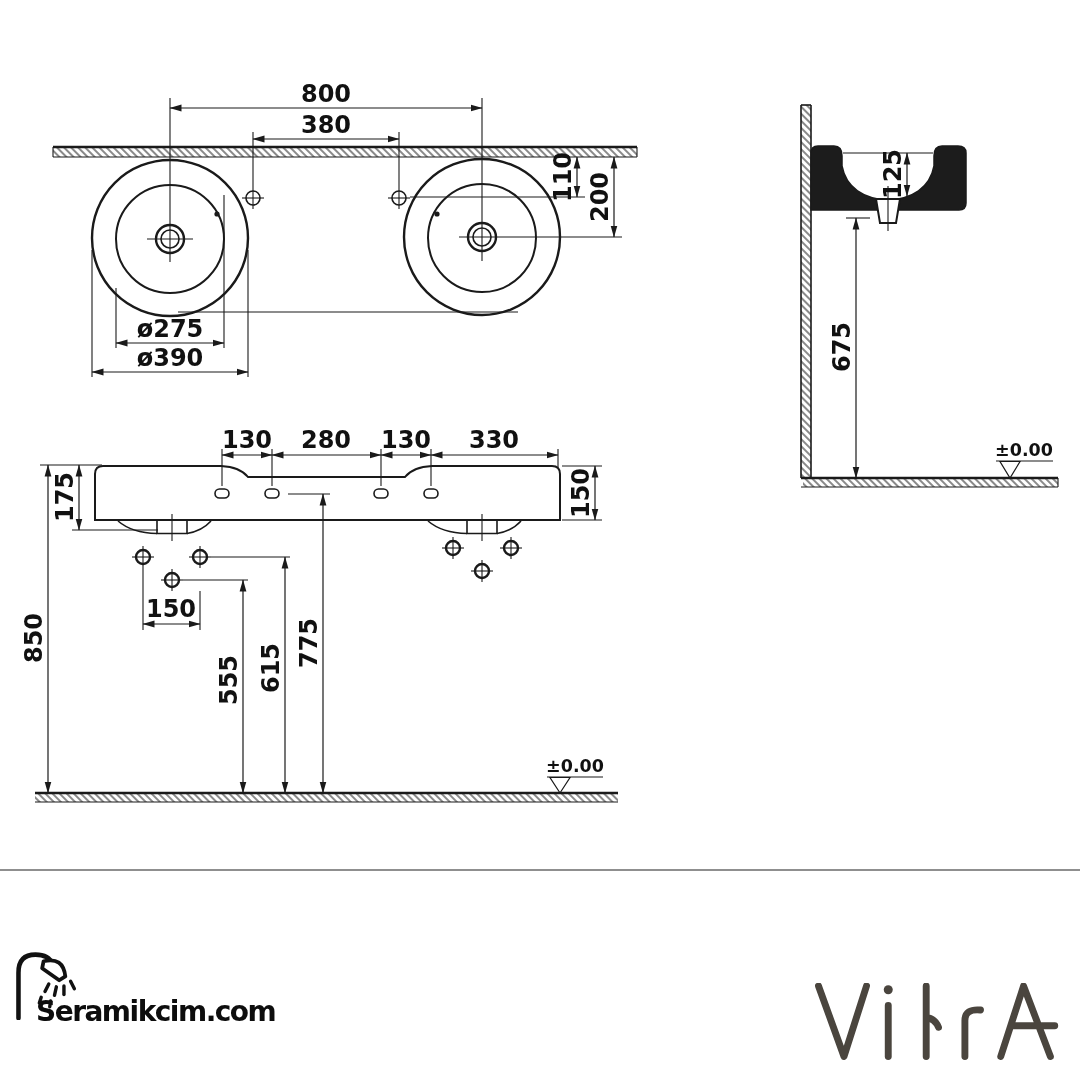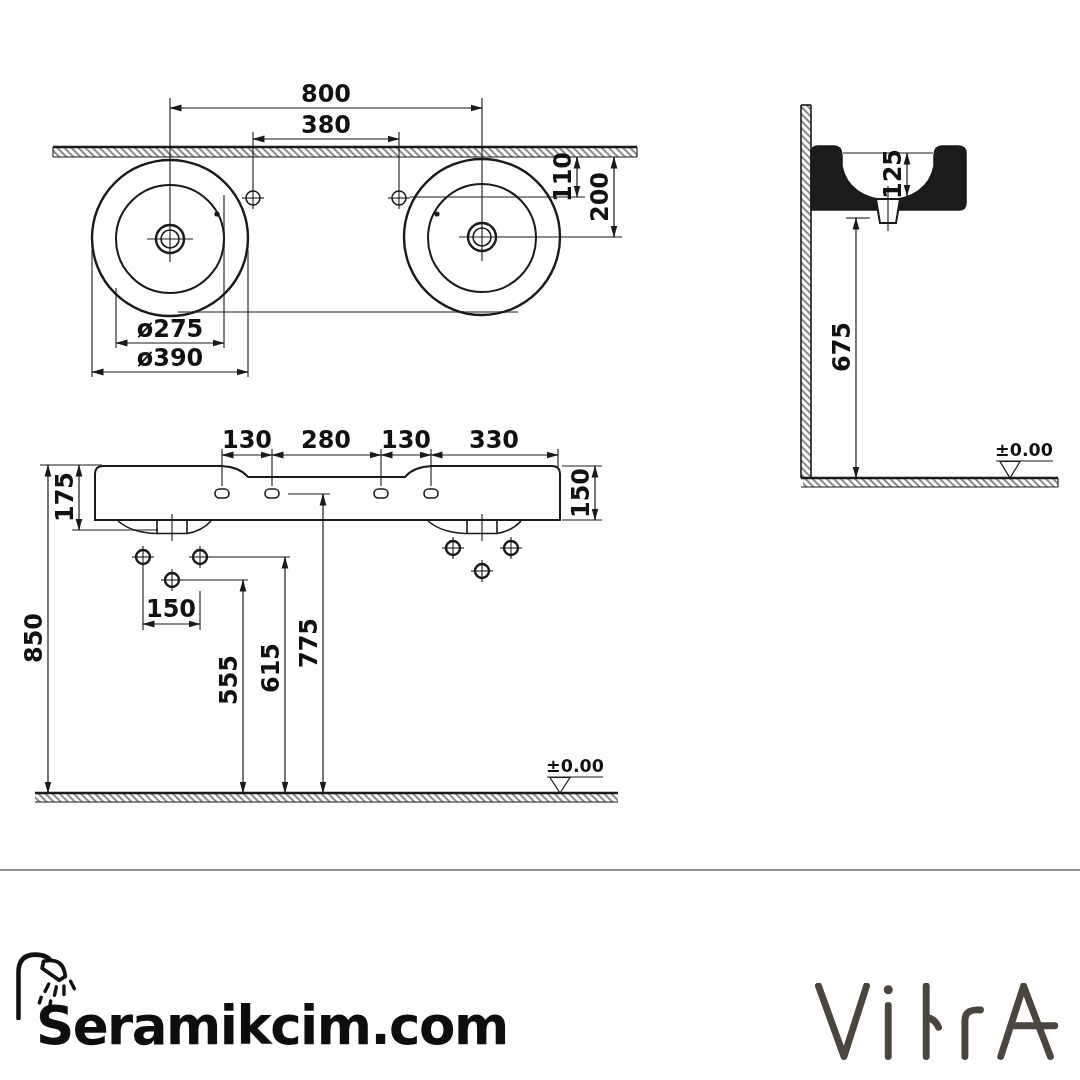--- a/index.html
+++ b/index.html
@@ -12,21 +12,21 @@
   .s2{stroke:#1a1a1a;stroke-width:2;fill:none;}
   .s16{stroke:#1a1a1a;stroke-width:1.6;fill:none;}
   .s1{stroke:#1a1a1a;stroke-width:1.1;fill:none;}
   .dl{stroke:#1a1a1a;stroke-width:1.2;fill:none;}
   .thick{stroke:#1a1a1a;stroke-width:2.6;fill:none;}
   .hf{fill:url(#hatch);stroke:none;}
   .dot{fill:#1a1a1a;stroke:none;}
   .divider{position:absolute;left:0;top:869px;width:1080px;height:2px;background:#8f8f8f;}
   .site-wrap{position:absolute;left:0;top:940px;width:540px;height:120px;}
   .site-icon{position:absolute;left:12px;top:8px;}
-  .site-name{position:absolute;left:36px;top:55px;font-size:53px;font-weight:700;
+  .site-name{position:absolute;left:36px;top:55px;font-size:28px;font-weight:700;
              letter-spacing:-1.5px;color:#0d0d0d;white-space:nowrap;}
   .vitra{position:absolute;left:812px;top:983px;}
 </style>
 </head>
 <body>
 
 <div class="page">
 
 <svg width="1080" height="870" viewBox="0 0 1080 870">
   <defs>

